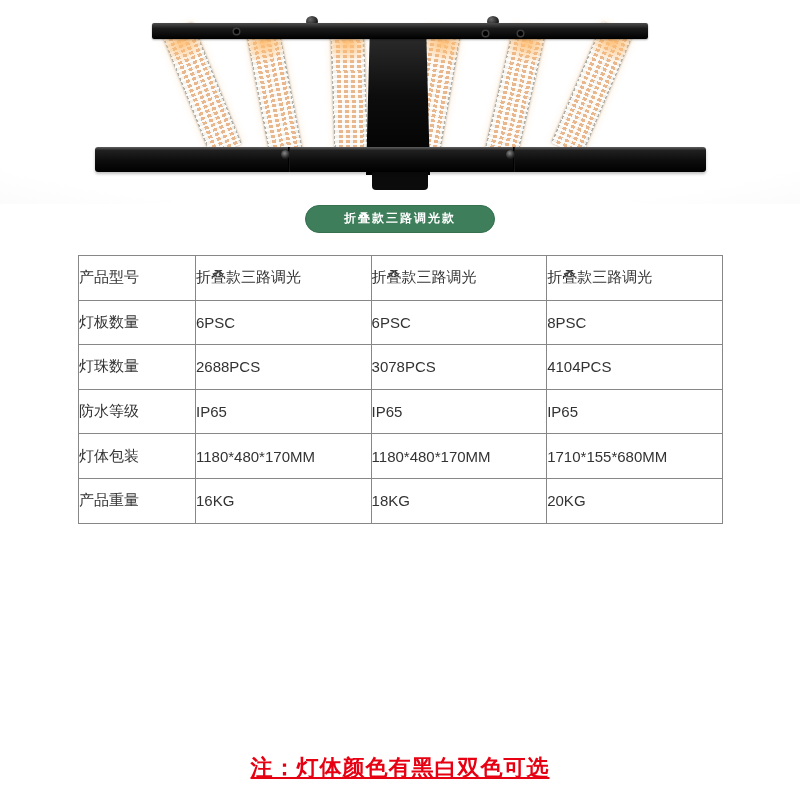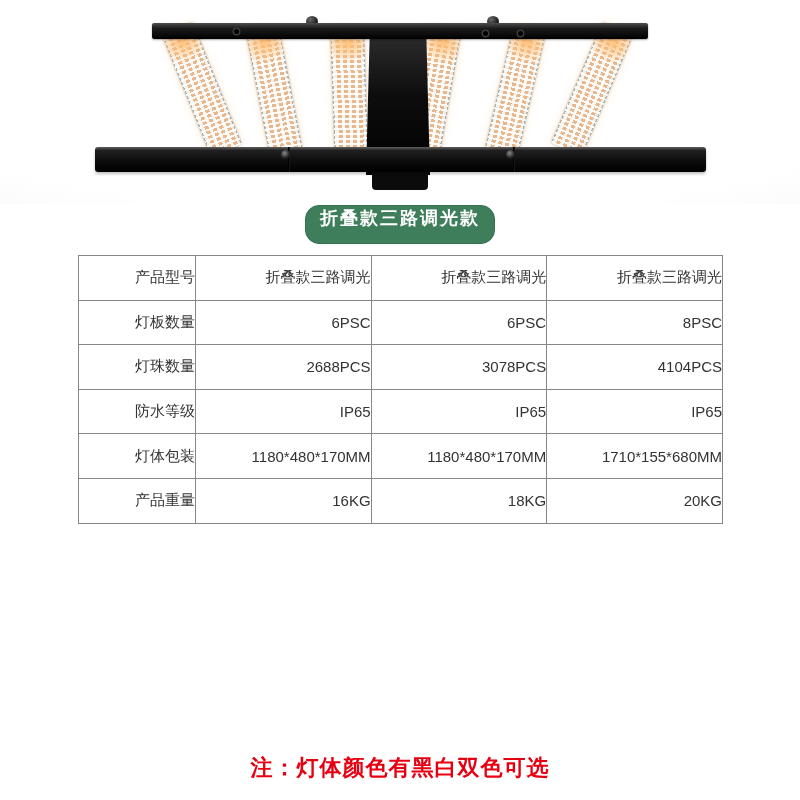--- a/index.html
+++ b/index.html
@@ -81,41 +81,41 @@
   }
   .hl1{left:193px;} .hl2{left:418px;}
   .hinge-screw{
     position:absolute;top:3px;width:9px;height:9px;border-radius:50%;
     background:radial-gradient(circle at 40% 35%, #8a8a8a 0%, #2a2a2a 55%, #000 100%);
   }
   .hs1{left:186px;} .hs2{left:411px;}
 
   
   .badge{
-    position:absolute;left:305px;top:205px;width:190px;height:39px;
+    position:absolute;left:305px;top:205px;width:190px;height:28px;
     background:#3e7e5b;border:1px solid #35704f;box-sizing:border-box;
     border-radius:14px;color:#fff;text-align:center;line-height:25px;
-    font-size:18px;font-weight:bold;letter-spacing:2px;
+    font-size:12px;font-weight:bold;letter-spacing:2px;
   }
 
   
   .spec-table{
     position:absolute;left:78px;top:255px;width:644px;
     border-collapse:collapse;table-layout:fixed;
     font-size:15px;color:#333;
   }
   .spec-table td{
-    border:1px solid #878787;height:43.6px;text-align:right;
+    border:1px solid #878787;height:43.6px;text-align:left;
     padding:0;overflow:hidden;white-space:nowrap;
   }
 
   
   .note{
     position:absolute;left:0;right:0;top:753px;text-align:center;
-    font-size:22px;font-weight:bold;color:#e60012;letter-spacing:1px;
+    font-size:22px;font-weight:bold;color:#e60012;letter-spacing:1px;text-decoration:underline;
   }
 </style>
 </head>
 <body>
 
 <div class="page">
 
   <div class="photo">
     <div class="knob kn1"></div>
     <div class="knob kn2"></div>

